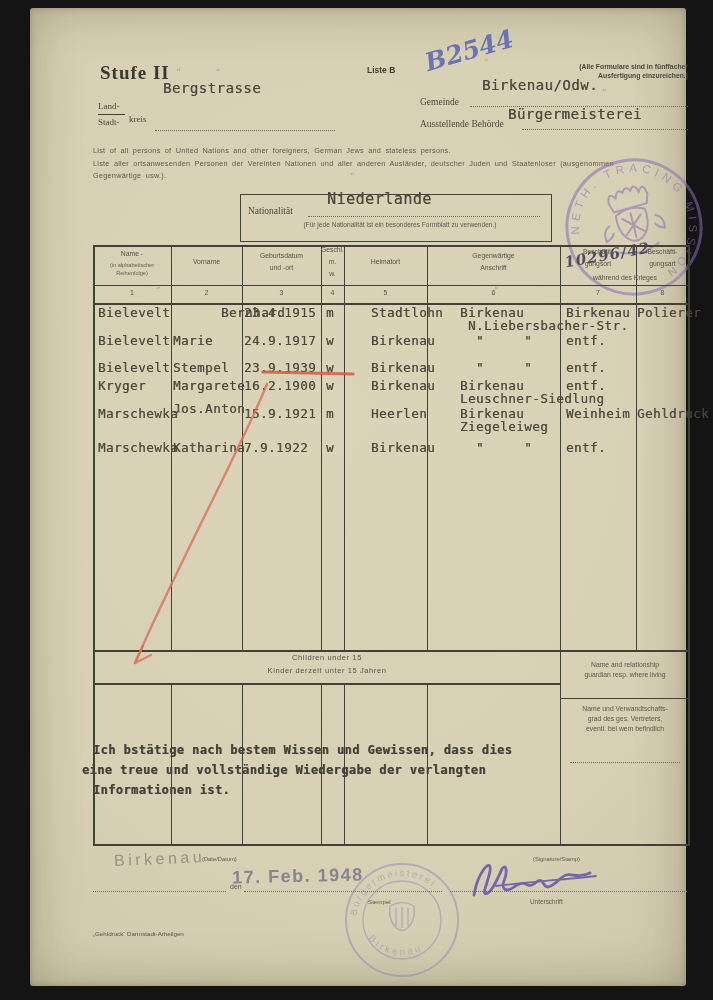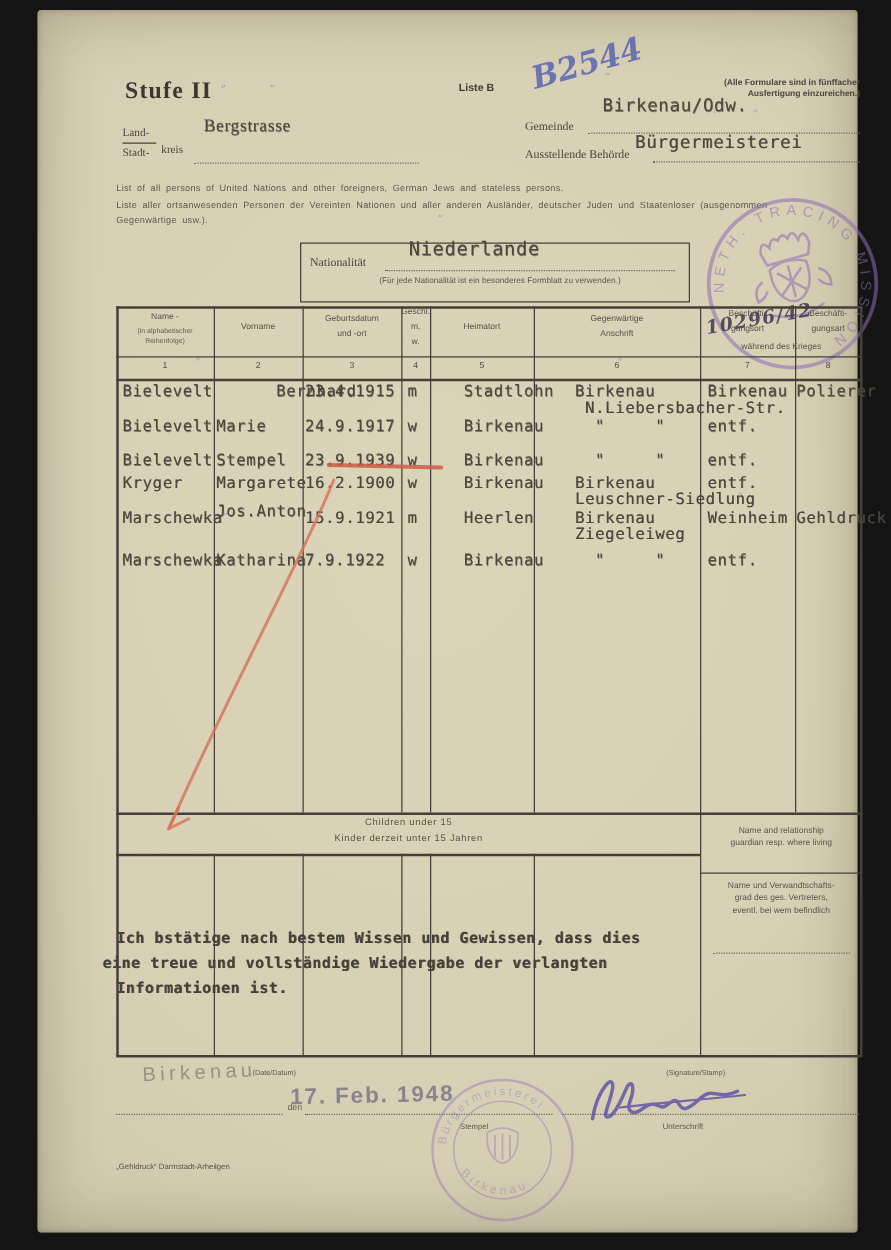--- a/index.html
+++ b/index.html
@@ -57,21 +57,21 @@
 <div class="abs stufe print" style="left:100px;top:62px;">Stufe II</div>
 <div class="abs liste" style="left:367px;top:65px;">Liste B</div>
 <div class="abs handblue" style="left:424px;top:36px;">B2544</div>
 <div class="abs formnote" style="left:528px;top:63px;width:160px;">(Alle Formulare sind in fünffacher</div>
 <div class="abs formnote" style="left:528px;top:72px;width:160px;">Ausfertigung einzureichen.)</div>
 
 <div class="abs lbl" style="left:98px;top:101px;font-size:9px;">Land-</div>
 <div class="abs lbl" style="left:98px;top:117px;font-size:9px;">Stadt-</div>
 <div class="hline" style="left:98px;top:114px;width:27px;height:1px;"></div>
 <div class="abs lbl" style="left:129px;top:114px;font-size:9px;">kreis</div>
-<div class="abs typed typed14" style="left:163px;top:94px;font-family:Liberation Serif, serif;">Bergstrasse</div>
+<div class="abs typed typed14" style="left:163px;top:80px;">Bergstrasse</div>
 <div class="dotl" style="left:155px;top:130px;width:180px;"></div>
 
 <div class="abs lbl" style="left:420px;top:97px;">Gemeinde</div>
 <div class="abs typed typed14" style="left:482px;top:77px;">Birkenau/Odw.</div>
 <div class="dotl" style="left:470px;top:106px;width:218px;"></div>
 
 <div class="abs lbl" style="left:420px;top:119px;">Ausstellende Behörde</div>
 <div class="abs typed typed14" style="left:508px;top:106px;">Bürgermeisterei</div>
 <div class="dotl" style="left:522px;top:129px;width:166px;"></div>
 

